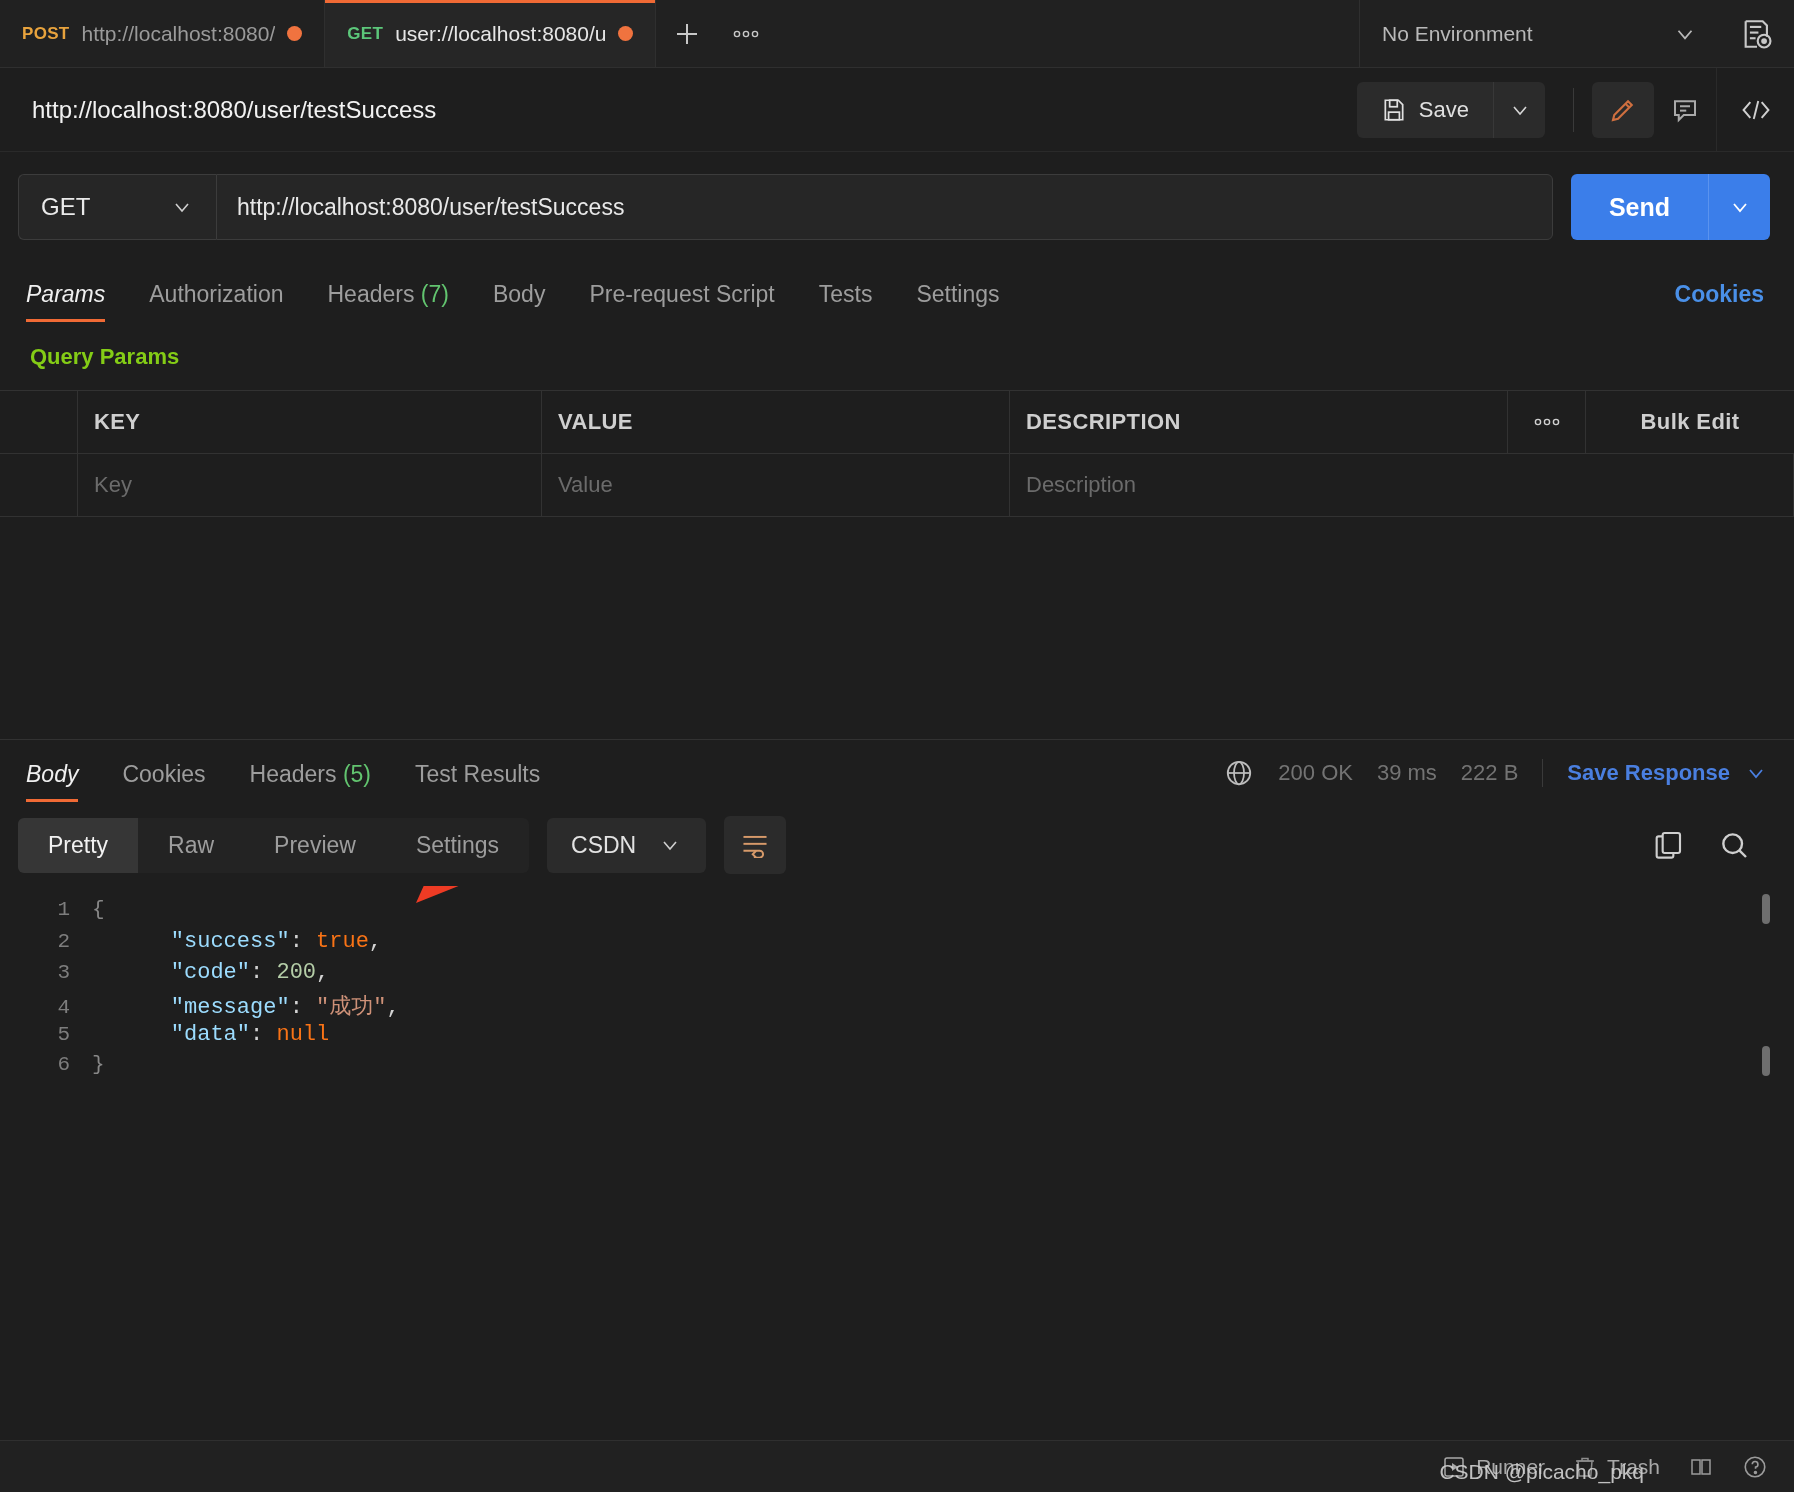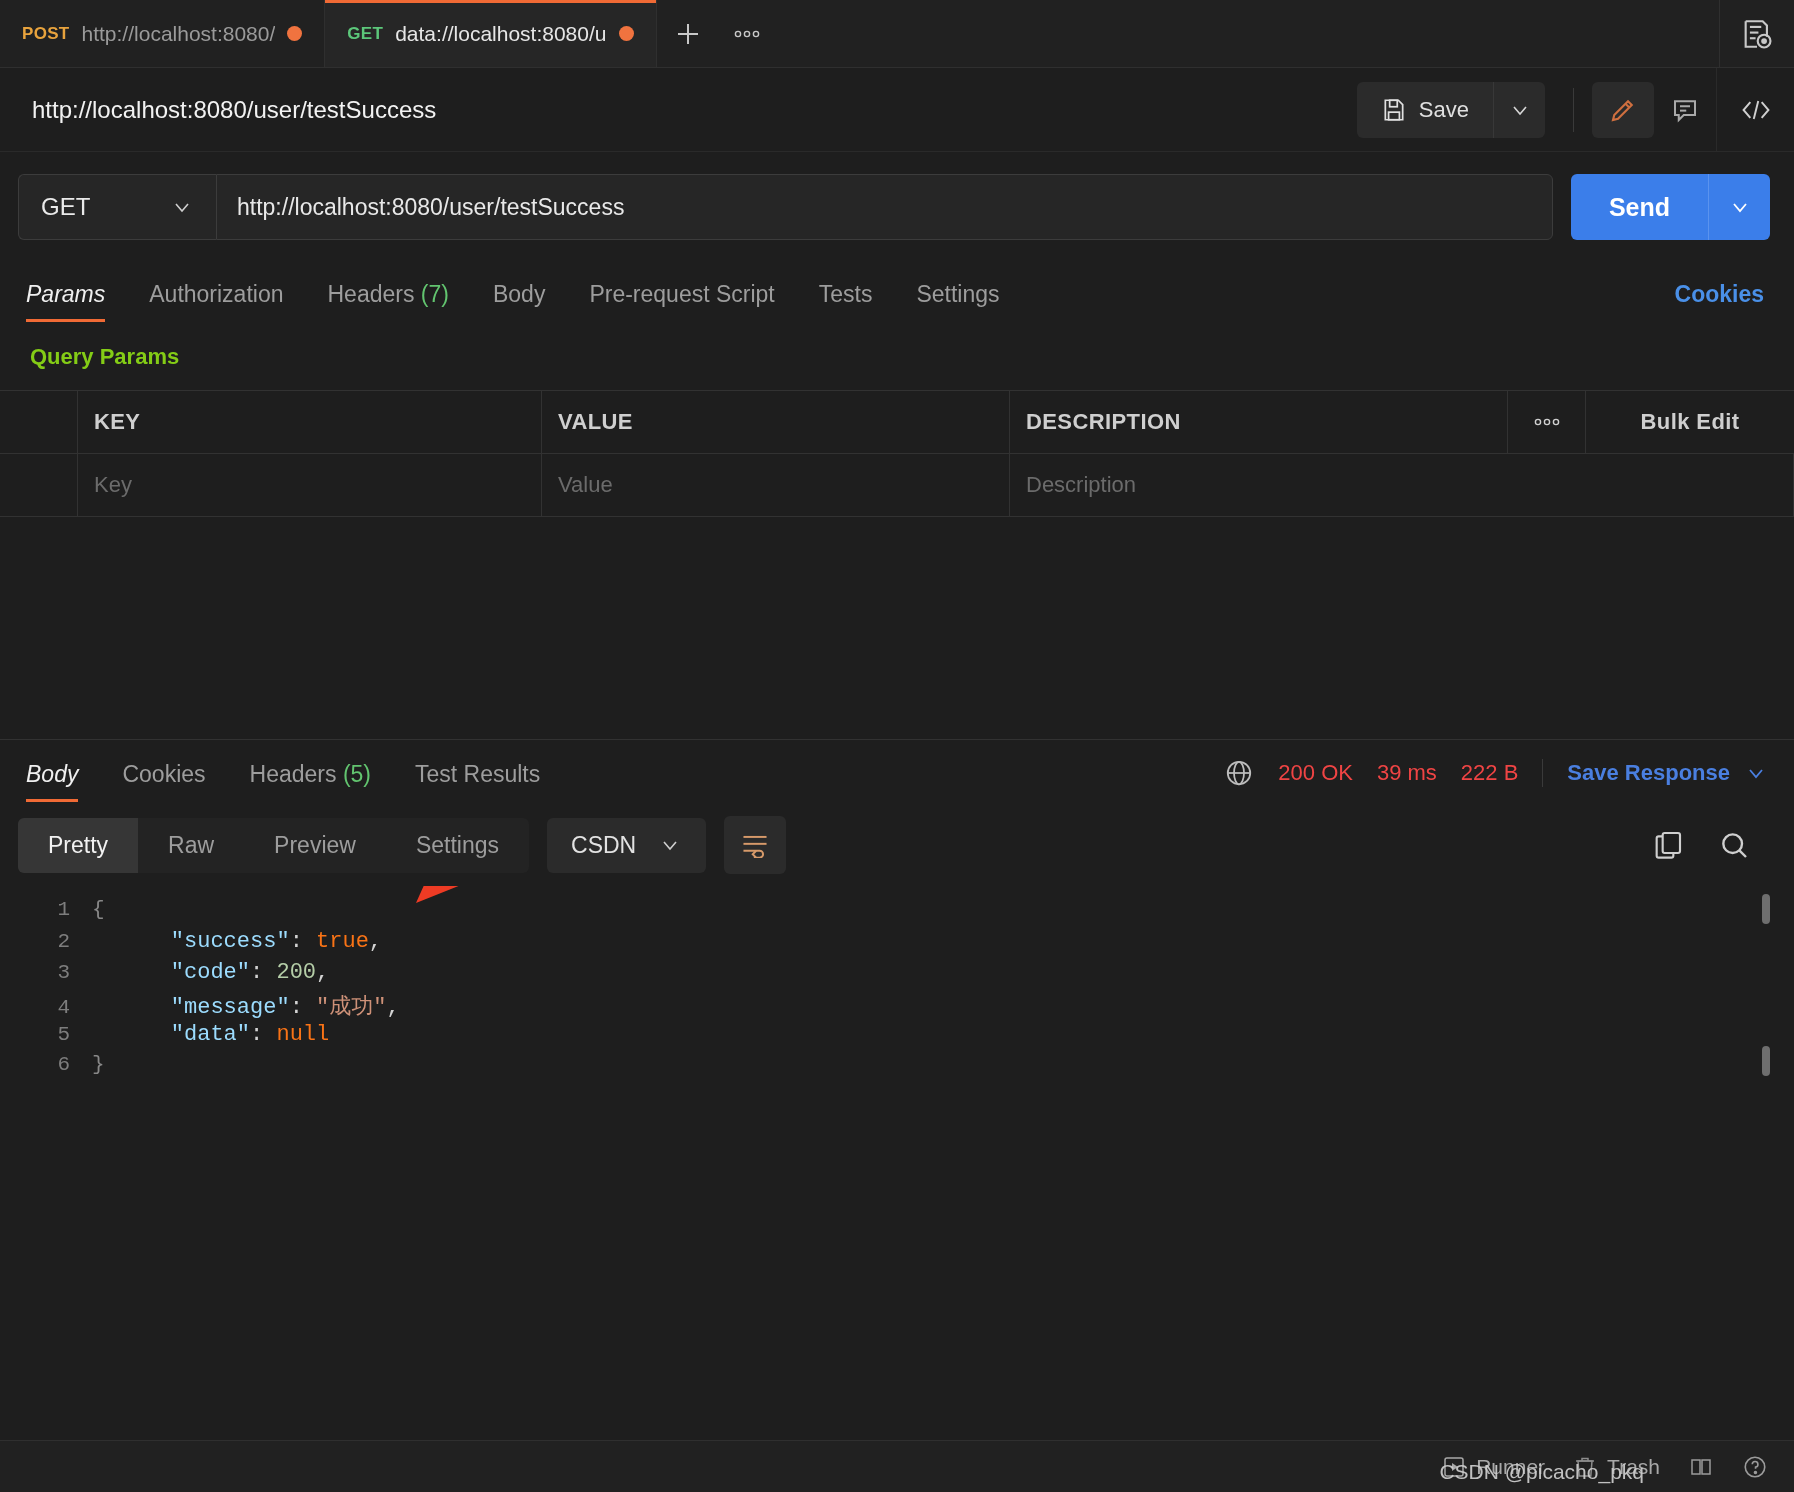--- a/index.html
+++ b/index.html
@@ -160,21 +160,21 @@
   .body-row .pcell { color: #777; }
   .phold { color: #6b6b6b; }
 
   
   .midgap { height: 222px; background: #1e1e1e; }
 
   
   .respwrap { border-top: 1px solid #323232; background: #1e1e1e; }
   .resptabs { display: flex; align-items: flex-end; height: 62px; padding-left: 22px; }
   .respmeta { margin-left: auto; display: flex; align-items: center; gap: 24px; padding: 0 26px 14px 0; font-size: 22px; }
-  .ok { color: #ef4444; }
+  .ok { color: #737373; }
   .sep-v { width: 1px; height: 28px; background: #3a3a3a; }
   .save-resp { color: #4a7fe0; font-weight: bold; display: flex; align-items: center; gap: 14px; cursor: pointer; }
 
   
   .bodybar { display: flex; align-items: center; padding: 14px 22px 12px 18px; gap: 18px; }
   .segwrap { display: flex; background: #232323; border-radius: 6px; overflow: hidden; }
   .seg { font-size: 23px; color: #9d9d9d; padding: 14px 30px; cursor: pointer; }
   .seg.active { background: #363636; color: #f2f2f2; }
   .fmt-box {
     display: flex; align-items: center; gap: 22px; background: #2b2b2b;
@@ -229,37 +229,43 @@
 <body>
 
 <div class="tabbar">
   <div class="req-tab">
     <span class="meth meth-post">POST</span>
     <span class="tab-url">http://localhost:8080/</span>
     <span class="dot-unsaved"></span>
   </div>
   <div class="req-tab active">
     <span class="meth meth-get">GET</span>
-    <span class="tab-url">data://localhost:8080/u</span>
+    <span class="tab-url">user://localhost:8080/u</span>
     <span class="dot-unsaved"></span>
   </div>
   <div class="tab-plus">
     <svg width="30" height="30" viewBox="0 0 24 24" fill="none" stroke="#c8c8c8" stroke-width="1.6">
       <line x1="12" y1="4" x2="12" y2="20"></line>
         <line x1="4" y1="12" x2="20" y2="12"></line>
     </svg>
   </div>
   <div class="tab-dots">
     <svg width="28" height="10" viewBox="0 0 28 10">
       <circle cx="5" cy="5" r="2.6" fill="none" stroke="#c8c8c8" stroke-width="1.4"></circle>
       <circle cx="14" cy="5" r="2.6" fill="none" stroke="#c8c8c8" stroke-width="1.4"></circle>
       <circle cx="23" cy="5" r="2.6" fill="none" stroke="#c8c8c8" stroke-width="1.4"></circle>
     </svg>
   </div>
   <div class="tabbar-spacer"></div>
+  <div class="env-select">
+    <span>No Environment</span>
+    <svg width="26" height="26" viewBox="0 0 24 24" fill="none" stroke="#b9b9b9" stroke-width="1.6">
+      <polyline points="6,9 12,16 18,9"></polyline>
+    </svg>
+  </div>
   <div class="env-eye">
     <svg width="34" height="34" viewBox="0 0 24 24" fill="none" stroke="#c8c8c8" stroke-width="1.5">
       <path d="M4 3 h12 l3 3 v8"></path>
         <path d="M4 3 v18 h8"></path>
       <line x1="7" y1="7" x2="15" y2="7"></line>
         <line x1="7" y1="11" x2="13" y2="11"></line>
         <line x1="7" y1="15" x2="11" y2="15"></line>
       <circle cx="17" cy="17" r="4.5"></circle>
         <circle cx="17" cy="17" r="1.3" fill="#c8c8c8"></circle>
     </svg>

